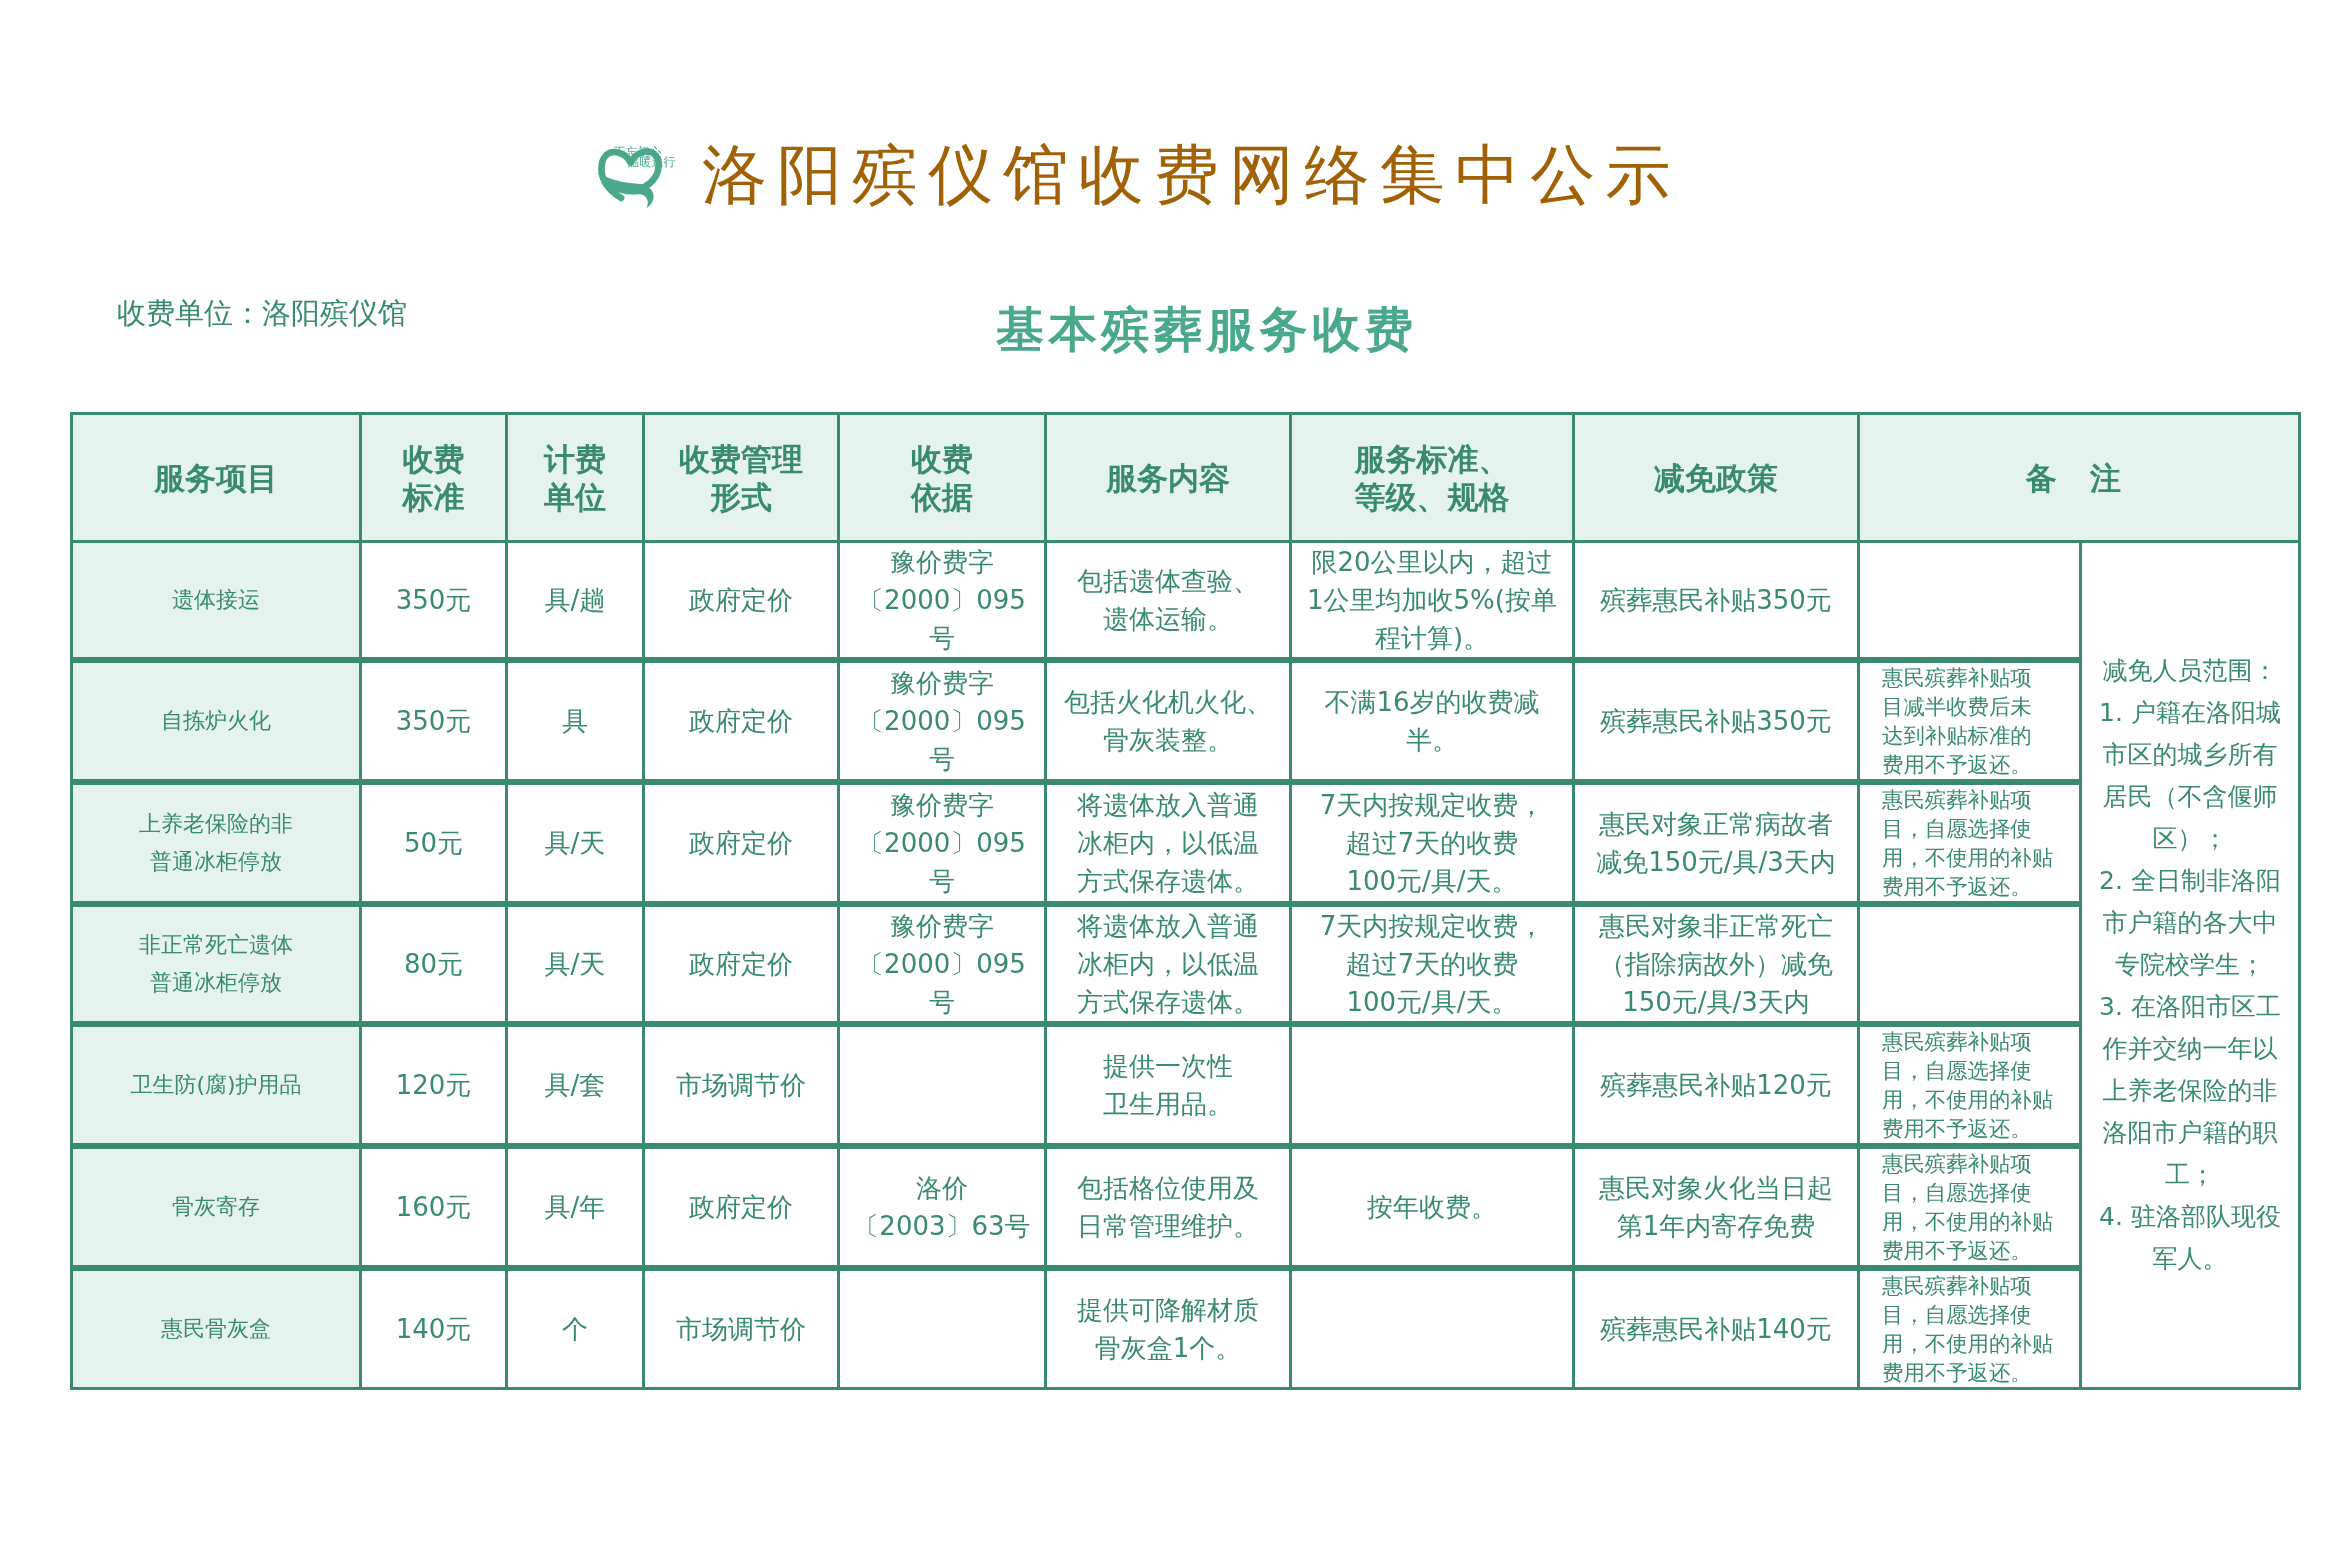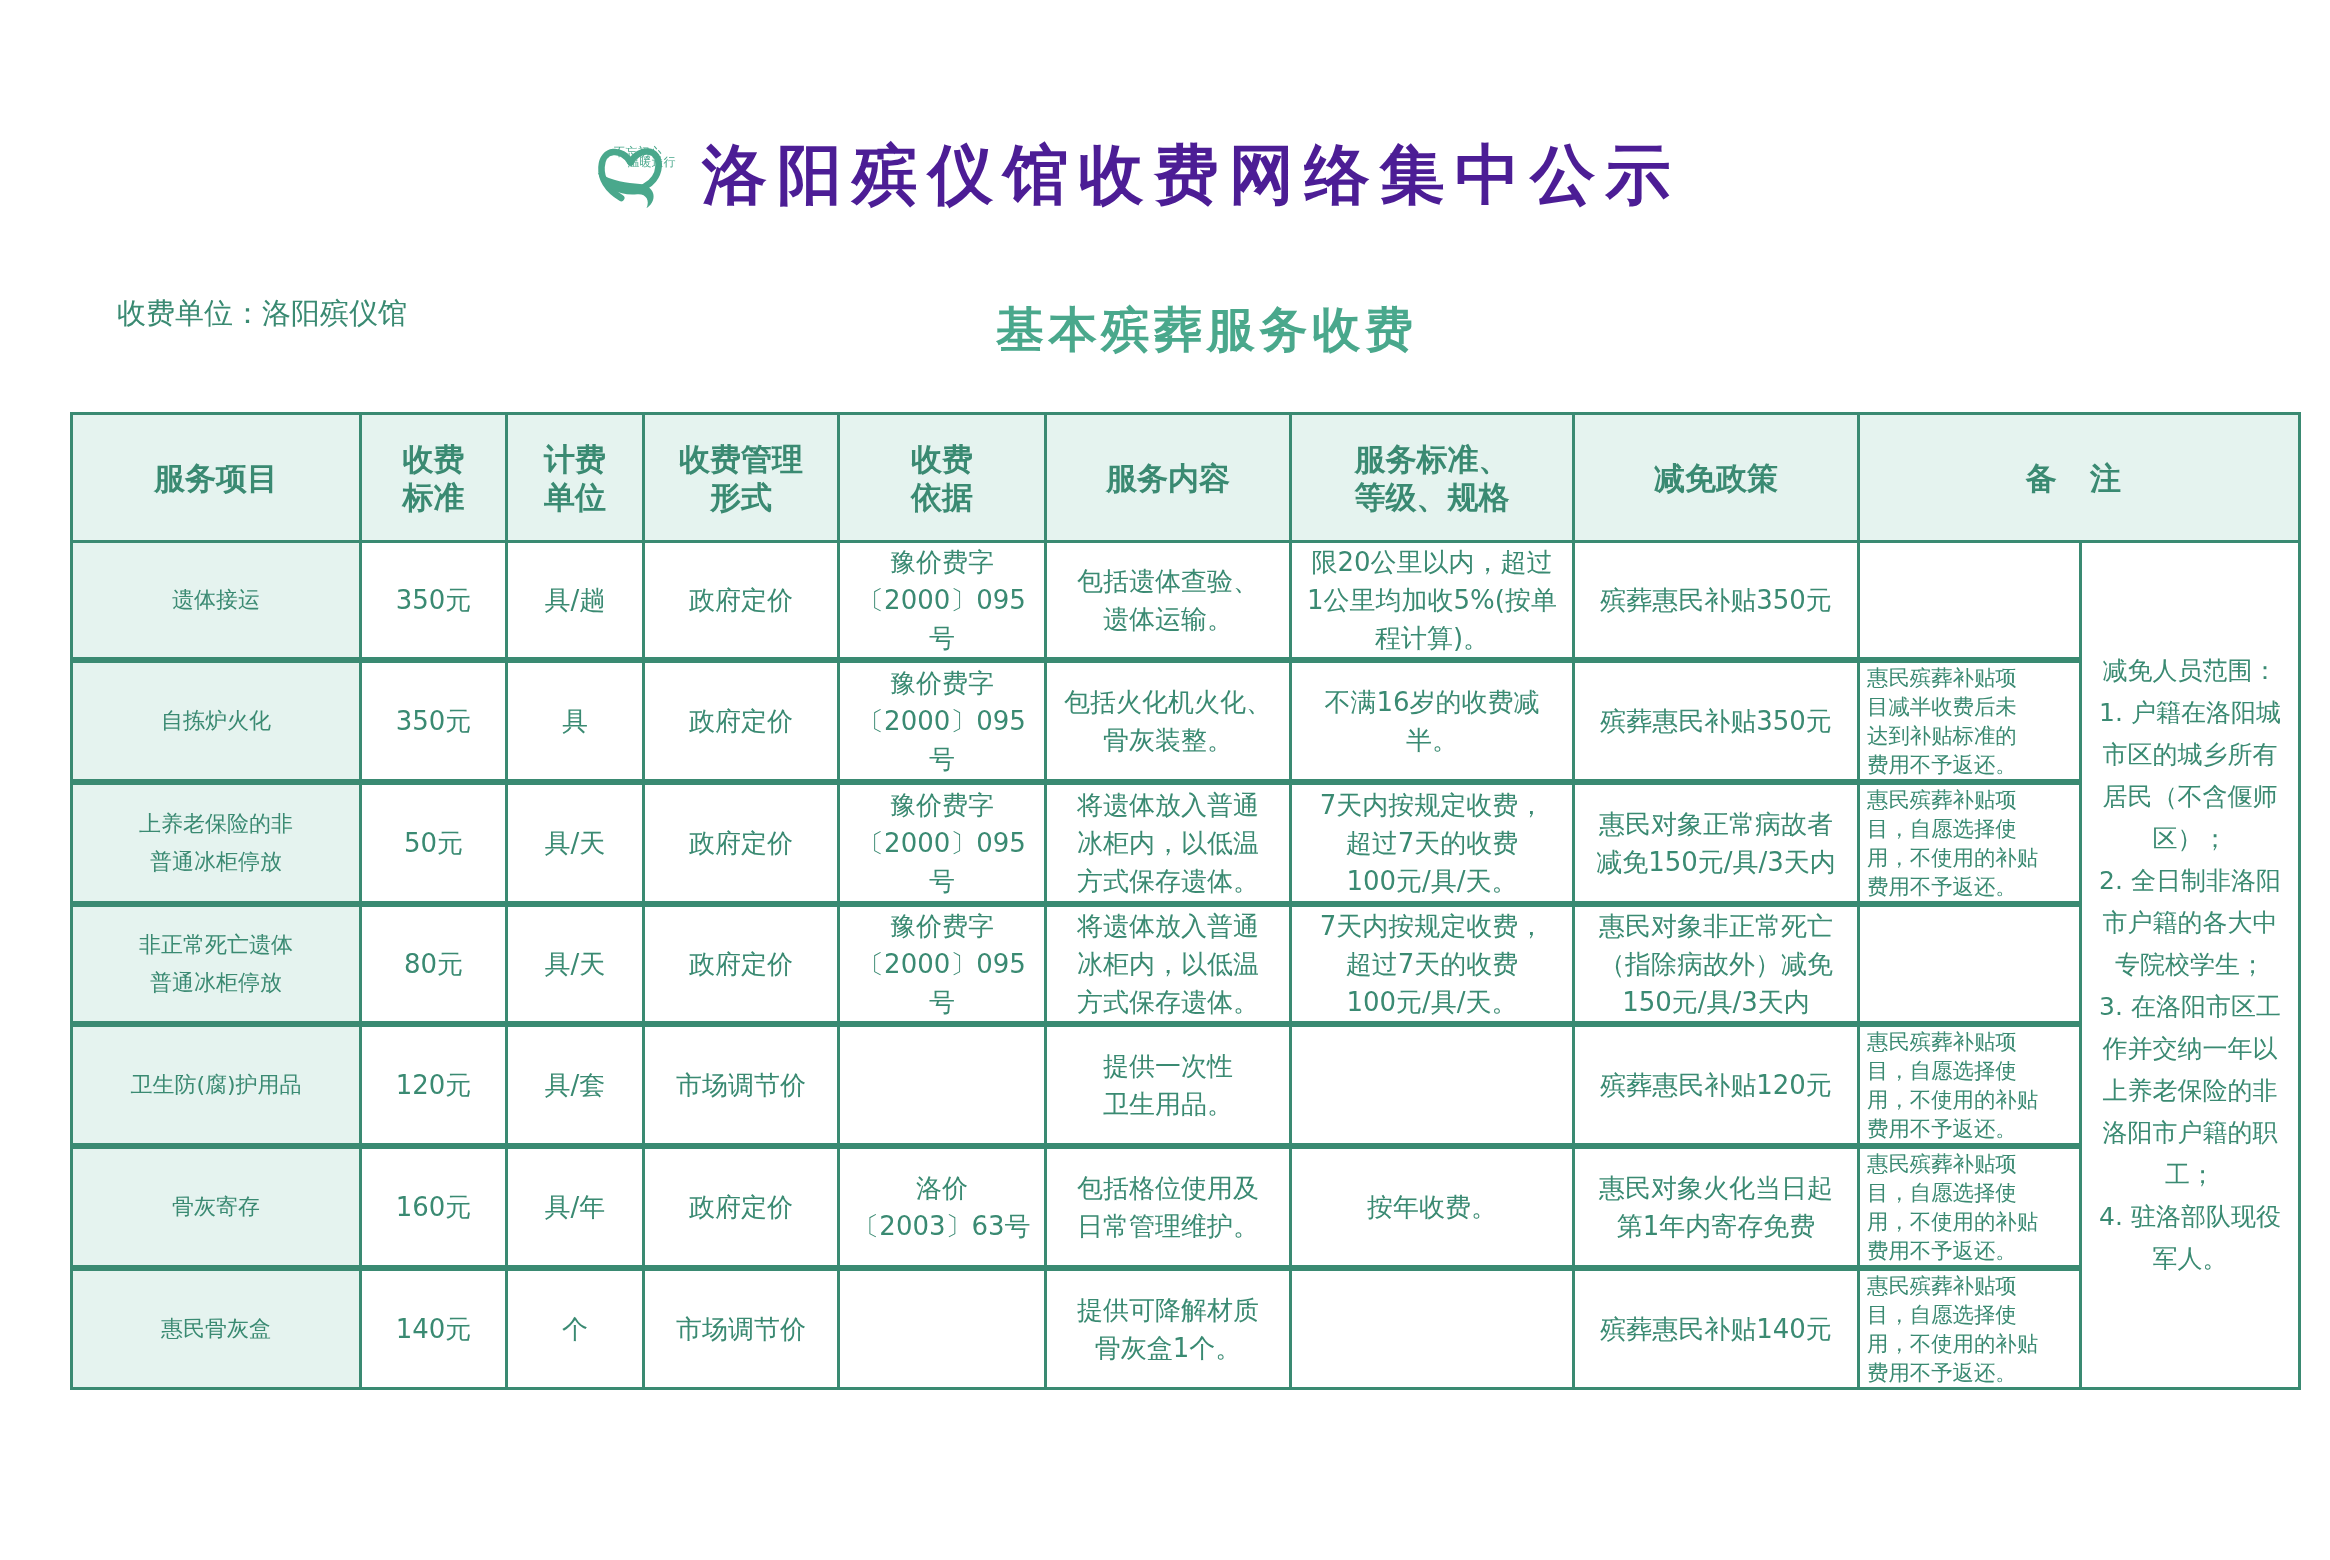--- a/index.html
+++ b/index.html
@@ -4,34 +4,34 @@
   <style>
     html, body { margin: 0; padding: 0; background: #ffffff; }
     body { width: 2362px; height: 1560px; position: relative; overflow: hidden;
            font-family: "DejaVu Sans", "Liberation Sans", sans-serif; color: #3a8a72; }
     .title-row { position: absolute; left: 594px; top: 133px; height: 84px; display: flex; align-items: center; }
     .logo { width: 75px; height: 75px; position: relative; margin-right: 33px; }
     .logo svg { width: 75px; height: 75px; }
     .logo .slogan { position: absolute; left: 19.6px; top: 9px; font-size: 12px; line-height: 10.3px; color: #4aa88c; white-space: nowrap; }
     .logo .slogan span { display: block; }
     .logo .slogan span.l2 { padding-left: 14px; }
-    .main-title { font-size: 65px; font-weight: bold; color: #4c1d95; letter-spacing: 10.3px; white-space: nowrap; }
+    .main-title { font-size: 65px; font-weight: normal; color: #a16207; letter-spacing: 10.3px; white-space: nowrap; }
     .unit-label { position: absolute; left: 117px; top: 294px; font-size: 29px; color: #3a8a72; white-space: nowrap; }
     .section-title { position: absolute; left: 996px; top: 298px; font-size: 48px; font-weight: bold; color: #4aa88c; letter-spacing: 4.7px; white-space: nowrap; }
 
     table.fees { position: absolute; left: 70px; top: 412px; width: 2228px; height: 974px;
                  border-collapse: collapse; table-layout: fixed; }
     table.fees td, table.fees th { border: 3.3px solid #3a8a72; text-align: center; vertical-align: middle;
                  padding: 0 6.5px; color: #3a8a72; font-weight: normal; }
     table.fees tr { }
     table.fees tr + tr td { border-top-width: 6px; }
     table.fees th { background: #e5f3ef; font-weight: bold; font-size: 31px; line-height: 38px; height: 125px; }
     table.fees td { font-size: 26px; line-height: 38px; background: #ffffff; }
     table.fees td.item { background: #e5f3ef; font-size: 22px; line-height: 38px; }
-    table.fees td.note { font-size: 21.4px; line-height: 29px; text-align: left; padding: 0 7px; }
+    table.fees td.note { font-size: 21.4px; line-height: 29px; text-align: left; padding: 0 22px; }
     table.fees td.scope { font-size: 25px; line-height: 42px; text-align: center; padding: 0 10.3px; vertical-align: middle; }
     .ml { white-space: pre-line; }
     table.fees th.remark { letter-spacing: 11.2px; }
   </style>
 </head>
 <body>
 
 <div class="title-row">
   <div class="logo">
     <svg viewBox="0 0 160 160">

